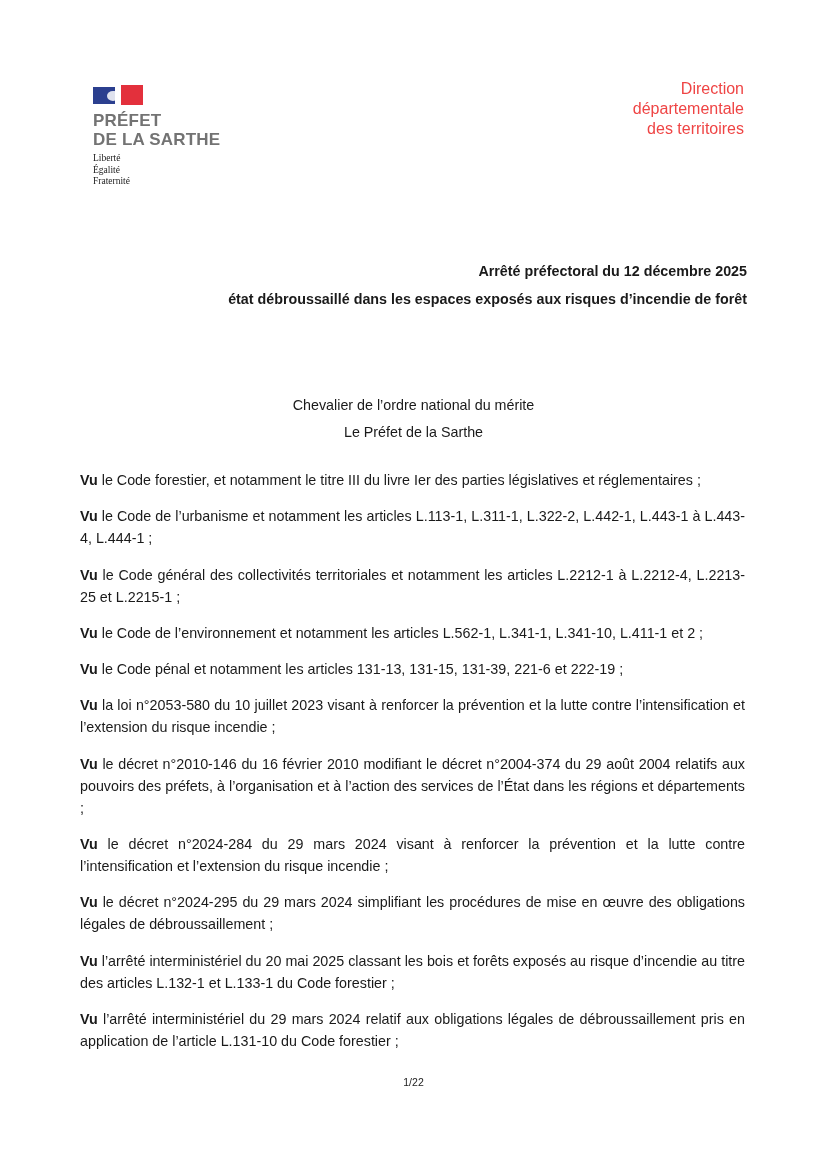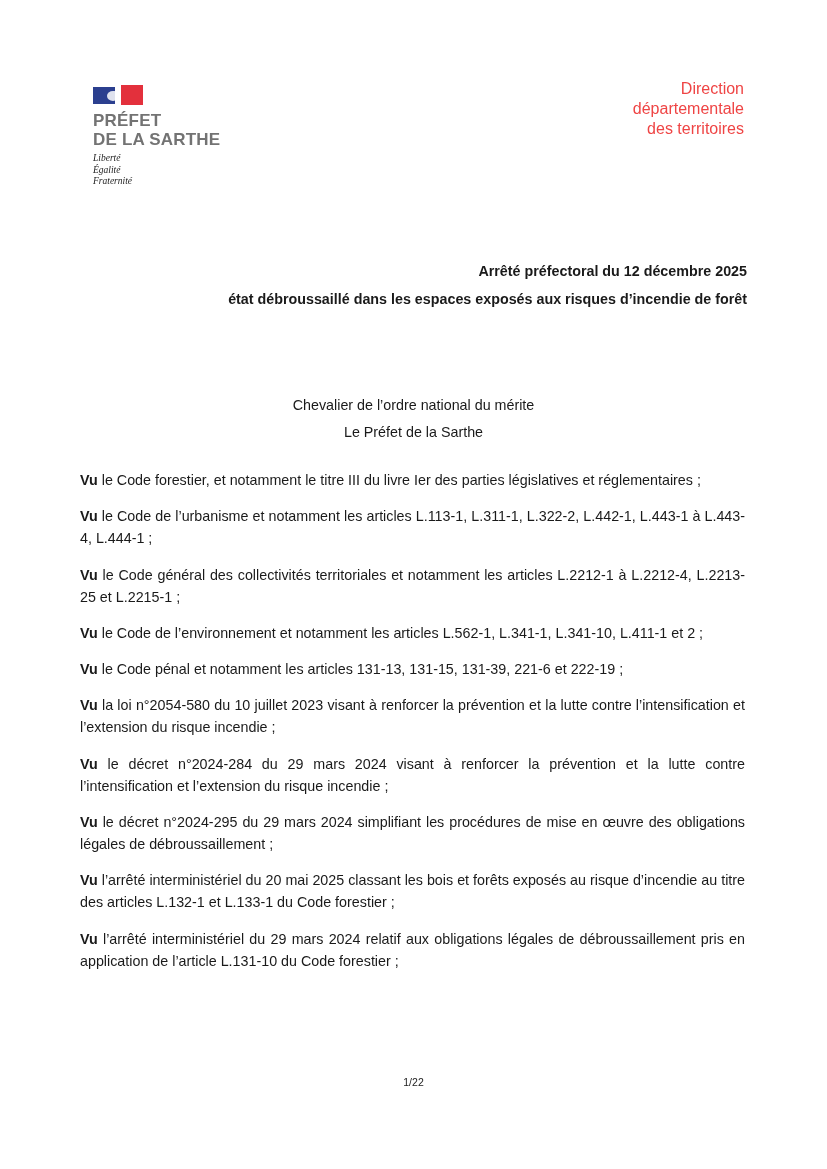--- a/index.html
+++ b/index.html
@@ -48,21 +48,20 @@
     .logo-title {
       font-family: "Liberation Sans", sans-serif;
       font-weight: bold;
       font-size: 17px;
       line-height: 19px;
       color: #737373;
       letter-spacing: 0.2px;
     }
     .motto {
       font-family: "Liberation Serif", serif;
-      font-style: italic;
       font-size: 9.5px;
       line-height: 11.5px;
       margin-top: 4px;
       color: #222;
     }
     .direction {
       position: absolute;
       right: 83px;
       top: 79px;
       text-align: right;
@@ -156,20 +155,21 @@
   <div>Chevalier de l’ordre national du mérite</div>
   <div>Le Préfet de la Sarthe</div>
 </div>
 
 <div class="vu-list">
   <p class="vu" style="margin-top:0"><b>Vu</b><span> le Code forestier, et notamment le titre III du livre Ier des parties législatives et réglementaires ;</span></p>
   <p class="vu"><b>Vu</b><span> le Code de l’urbanisme et notamment les articles L.113-1, L.311-1, L.322-2, L.442-1, L.443-1 à L.443-4, L.444-1 ;</span></p>
   <p class="vu"><b>Vu</b><span> le Code général des collectivités territoriales et notamment les articles L.2212-1 à L.2212-4, L.2213-25 et L.2215-1 ;</span></p>
   <p class="vu"><b>Vu</b><span> le Code de l’environnement et notamment les articles L.562-1, L.341-1, L.341-10, L.411-1 et 2 ;</span></p>
   <p class="vu"><b>Vu</b><span> le Code pénal et notamment les articles 131-13, 131-15, 131-39, 221-6 et 222-19 ;</span></p>
-  <p class="vu"><b>Vu</b><span> la loi n°2054-580 du 10 juillet 2023 visant à renforcer la prévention et la lutte contre l’intensification et l’extension du risque incendie ;</span></p>
+  <p class="vu"><b>Vu</b><span> la loi n°2053-580 du 10 juillet 2023 visant à renforcer la prévention et la lutte contre l’intensification et l’extension du risque incendie ;</span></p>
+  <p class="vu"><b>Vu</b><span> le décret n°2010-146 du 16 février 2010 modifiant le décret n°2004-374 du 29 août 2004 relatifs aux pouvoirs des préfets, à l’organisation et à l’action des services de l’État dans les régions et départements ;</span></p>
   <p class="vu"><b>Vu</b><span> le décret n°2024-284 du 29 mars 2024 visant à renforcer la prévention et la lutte contre l’intensification et l’extension du risque incendie ;</span></p>
   <p class="vu"><b>Vu</b><span> le décret n°2024-295 du 29 mars 2024 simplifiant les procédures de mise en œuvre des obligations légales de débroussaillement ;</span></p>
   <p class="vu"><b>Vu</b><span> l’arrêté interministériel du 20 mai 2025 classant les bois et forêts exposés au risque d’incendie au titre des articles L.132-1 et L.133-1 du Code forestier ;</span></p>
   <p class="vu"><b>Vu</b><span> l’arrêté interministériel du 29 mars 2024 relatif aux obligations légales de débroussaillement pris en application de l’article L.131-10 du Code forestier ;</span></p>
 </div>
 
 <div class="page-number">1/22</div>
 
 </body></html>

